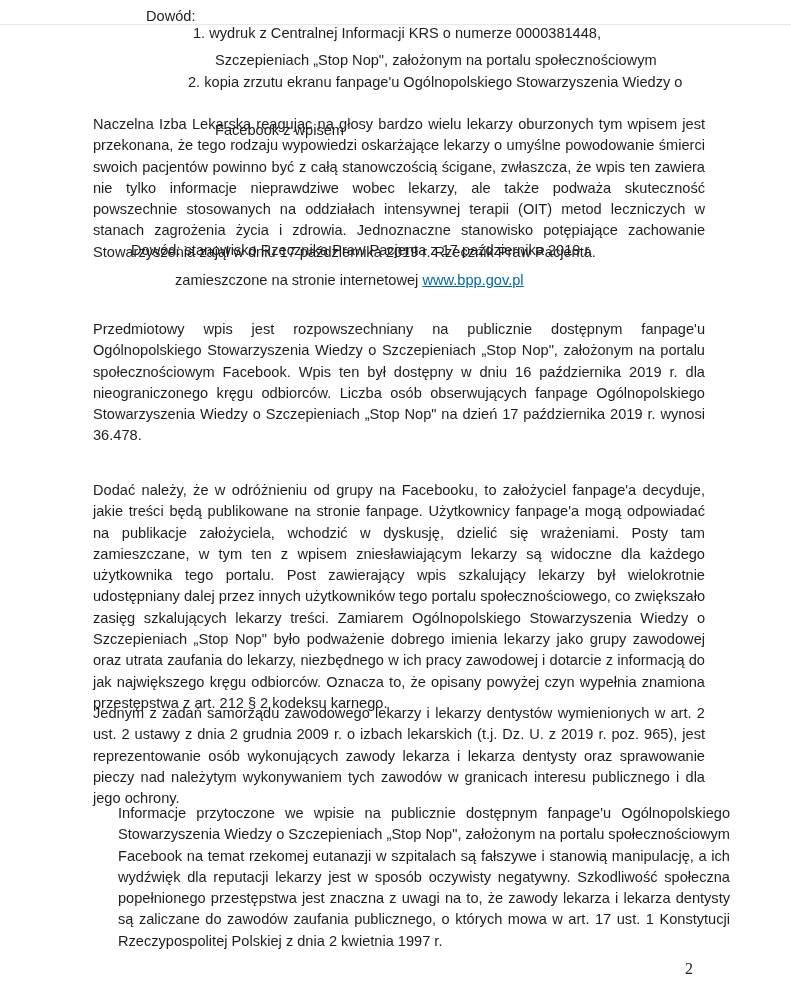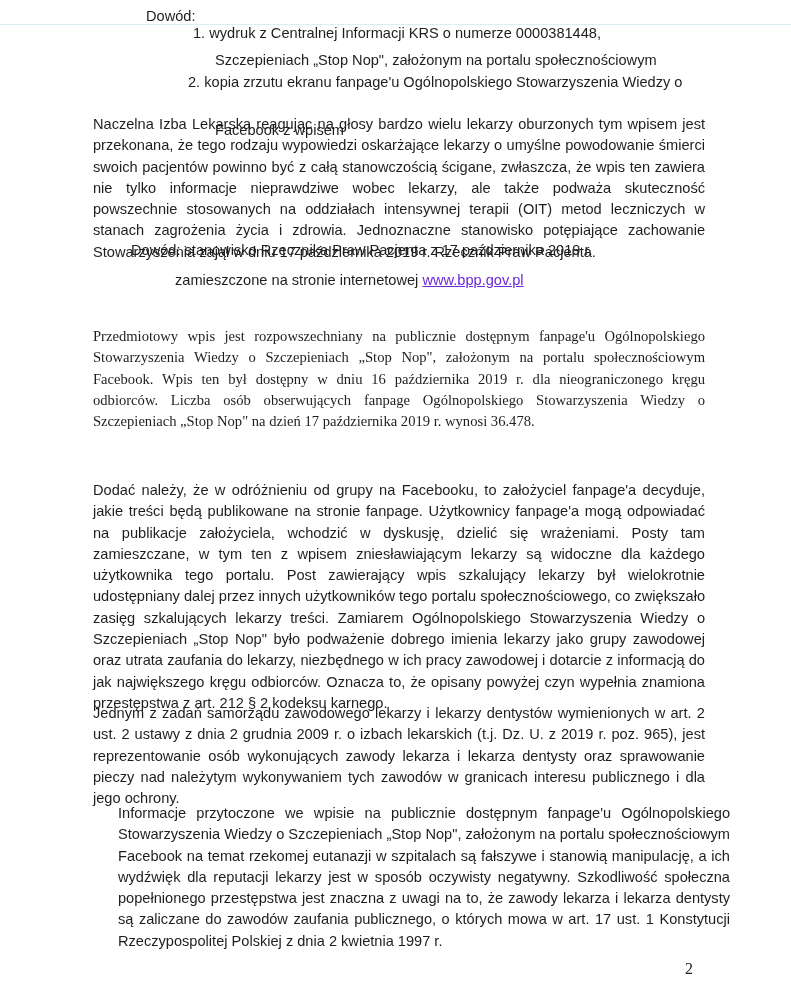--- a/index.html
+++ b/index.html
@@ -11,21 +11,21 @@
   }
   .page { position: absolute; left: 0; top: 0; width: 690px; height: 988px; }
   .scan-line {
     position: absolute; left: 0; top: 24px; width: 791px; height: 1px;
     background: #cfe6ee; opacity: 0.7;
   }
   .line { position: absolute; white-space: nowrap; line-height: 20px; }
   .just { position: absolute; left: 93px; width: 612px; line-height: 21.3px; text-align: justify; text-align-last: left; }
   .just p { margin: 0; }
   .evidence-block { position: absolute; }
-  a.link { color: #6d28d9; text-decoration: underline; }
+  a.link { color: #0369a1; text-decoration: underline; }
   .page-number {
     position: absolute; left: 685px; top: 960px;
     font-family: "Liberation Serif", serif; font-size: 16px; color: #222;
   }
 </style>
 </head>
 <body>
 
 <div class="page">
   <div class="scan-line"></div>
@@ -40,21 +40,21 @@
 
   <div class="just" style="top:114px;">
     <p>Naczelna Izba Lekarska reagując na głosy bardzo wielu lekarzy oburzonych tym wpisem jest przekonana, że tego rodzaju wypowiedzi oskarżające lekarzy o umyślne  powodowanie śmierci swoich pacjentów powinno być z całą stanowczością ścigane, zwłaszcza, że wpis ten zawiera nie tylko informacje nieprawdziwe wobec lekarzy, ale także podważa skuteczność powszechnie stosowanych na oddziałach intensywnej terapii (OIT) metod leczniczych w stanach zagrożenia życia i zdrowia. Jednoznaczne stanowisko potępiające  zachowanie Stowarzyszenia zajął  w dniu 17 października 2019 r. Rzecznik Praw Pacjenta.</p>
   </div>
 
   <div class="evidence-block">
     <span class="line" style="left:131px; top:240px;">Dowód: stanowisko Rzecznika Praw Pacjenta z 17 października 2019 r.</span>
     <span class="line" style="left:175px; top:270px;"><span>zamieszczone na stronie internetowej </span> <a class="link" href="#">www.bpp.gov.pl</a></span>
   </div>
 
-  <div class="just" style="top:326px;font-family:Liberation Serif, serif;">
+  <div class="just" style="top:319px;">
     <p>Przedmiotowy wpis jest rozpowszechniany na publicznie dostępnym fanpage'u Ogólnopolskiego Stowarzyszenia Wiedzy o Szczepieniach „Stop Nop",  założonym na portalu społecznościowym Facebook. Wpis ten był  dostępny w dniu 16 października 2019 r. dla nieograniczonego kręgu odbiorców. Liczba osób obserwujących fanpage Ogólnopolskiego Stowarzyszenia Wiedzy o Szczepieniach „Stop Nop" na dzień 17 października 2019 r. wynosi 36.478.</p>
   </div>
 
   <div class="just" style="top:480px;">
     <p>Dodać należy, że w odróżnieniu od grupy na Facebooku, to założyciel fanpage'a decyduje, jakie treści będą publikowane na stronie fanpage. Użytkownicy fanpage'a mogą  odpowiadać na  publikacje założyciela, wchodzić w dyskusję, dzielić się wrażeniami. Posty tam zamieszczane, w tym ten z wpisem zniesławiającym lekarzy  są widoczne dla każdego użytkownika tego portalu. Post zawierający wpis szkalujący lekarzy był wielokrotnie udostępniany dalej przez innych użytkowników tego portalu społecznościowego, co zwiększało zasięg szkalujących lekarzy treści. Zamiarem Ogólnopolskiego Stowarzyszenia Wiedzy o Szczepieniach „Stop Nop" było podważenie dobrego imienia lekarzy jako grupy zawodowej oraz utrata zaufania do lekarzy,  niezbędnego w ich pracy zawodowej i dotarcie z informacją do jak największego kręgu odbiorców. Oznacza to, że opisany powyżej czyn wypełnia znamiona przestępstwa z art. 212 § 2 kodeksu karnego.</p>
   </div>
 
   <div class="just" style="top:683px;margin-top:20px;">
     <p>Jednym z zadań samorządu zawodowego lekarzy i lekarzy dentystów wymienionych w  art. 2 ust. 2 ustawy z dnia 2 grudnia 2009 r. o izbach lekarskich (t.j. Dz. U. z 2019 r. poz. 965), jest reprezentowanie osób wykonujących zawody lekarza i lekarza dentysty oraz sprawowanie pieczy nad należytym wykonywaniem tych zawodów w granicach interesu publicznego i dla jego ochrony.</p>
   </div>

